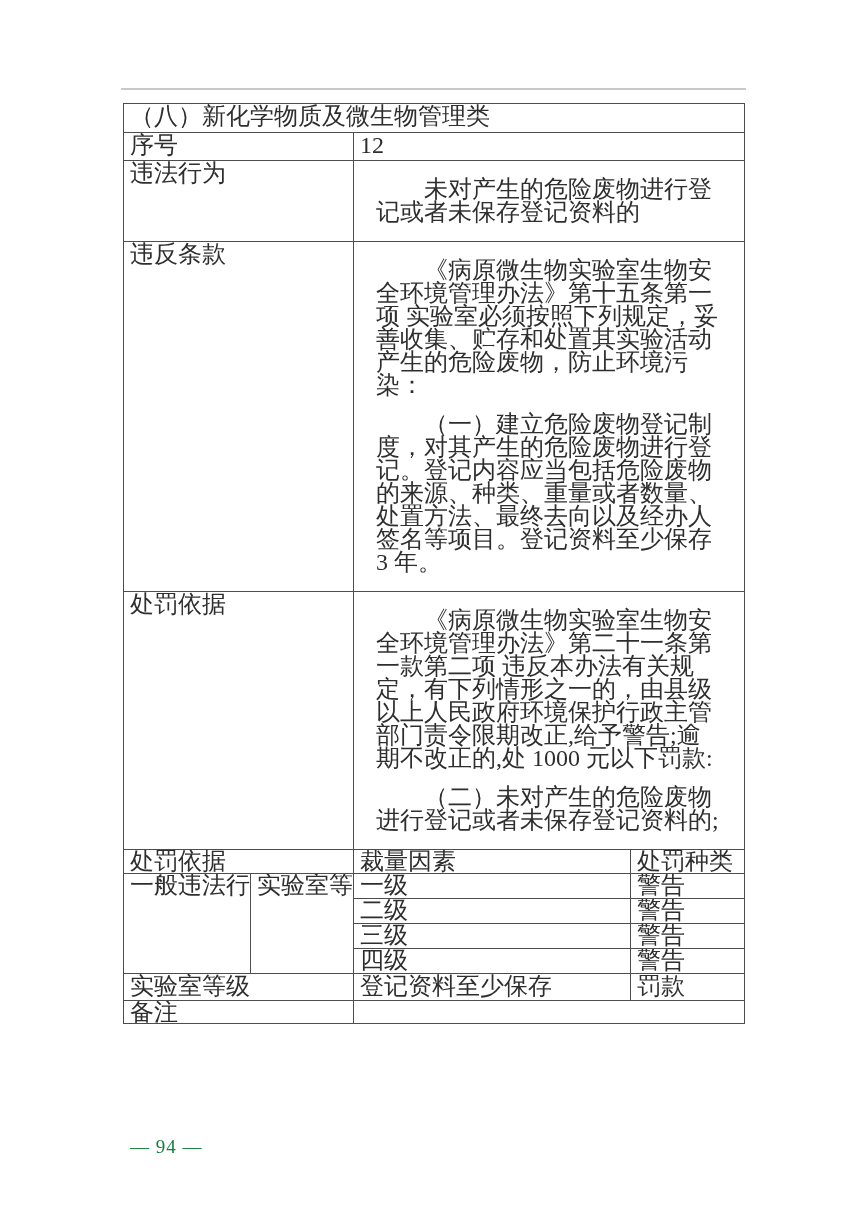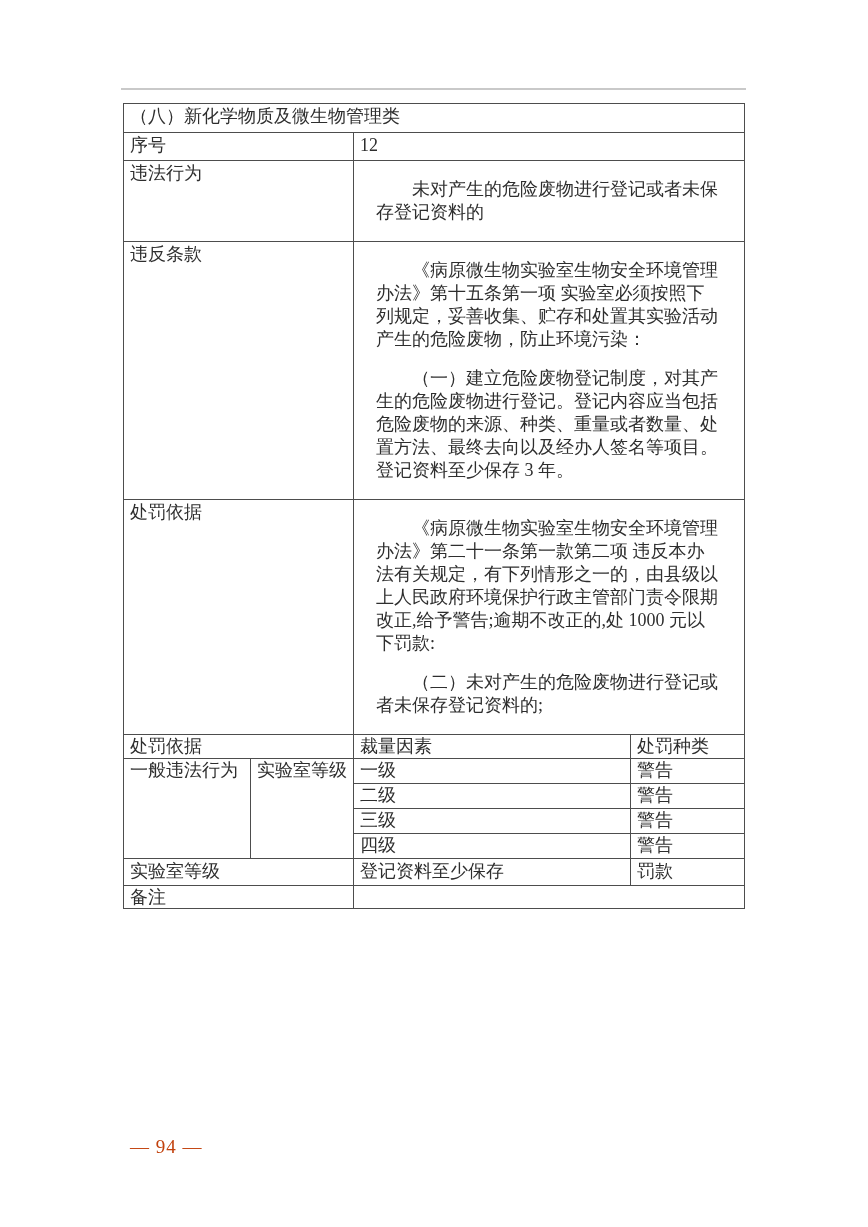--- a/index.html
+++ b/index.html
@@ -27,21 +27,21 @@
     position: absolute;
     left: 123px;
     top: 103px;
     width: 621px;
     border-collapse: collapse;
     table-layout: fixed;
   }
   table.reg-table td {
     border: 1px solid #4d4d4d;
     padding: 1px 6px;
-    font-size: 18px;
+    font-size: 24px;
     line-height: 23px;
     vertical-align: top;
     overflow: hidden;
     word-break: break-all;
   }
   td.lbl { white-space: nowrap; }
   tr.r-cat td      { height: 26px; }
   tr.r-serial td   { height: 25px; }
   tr.r-act td      { height: 46px; }
   tr.r-clause td   { height: 198px; }
@@ -57,21 +57,21 @@
   p.para {
     margin: 16px;
     text-indent: 2em;
     line-height: 23px;
   }
   .page-number {
     position: absolute;
     left: 130px;
     top: 1136px;
     font-size: 19px;
-    color: #c2410c;
+    color: #15803d;
     letter-spacing: 1px;
   }
 </style>
 </head>
 <body>
 
 <div class="artifact-line"></div>
 
 <table class="reg-table">
   <colgroup>

